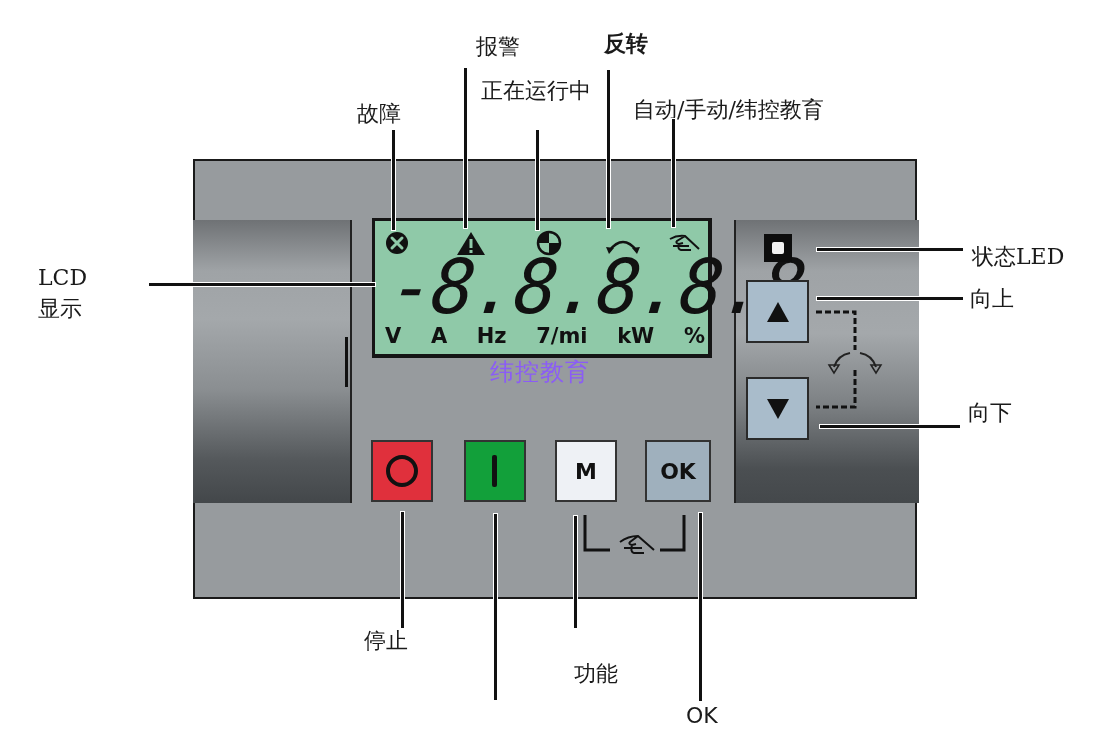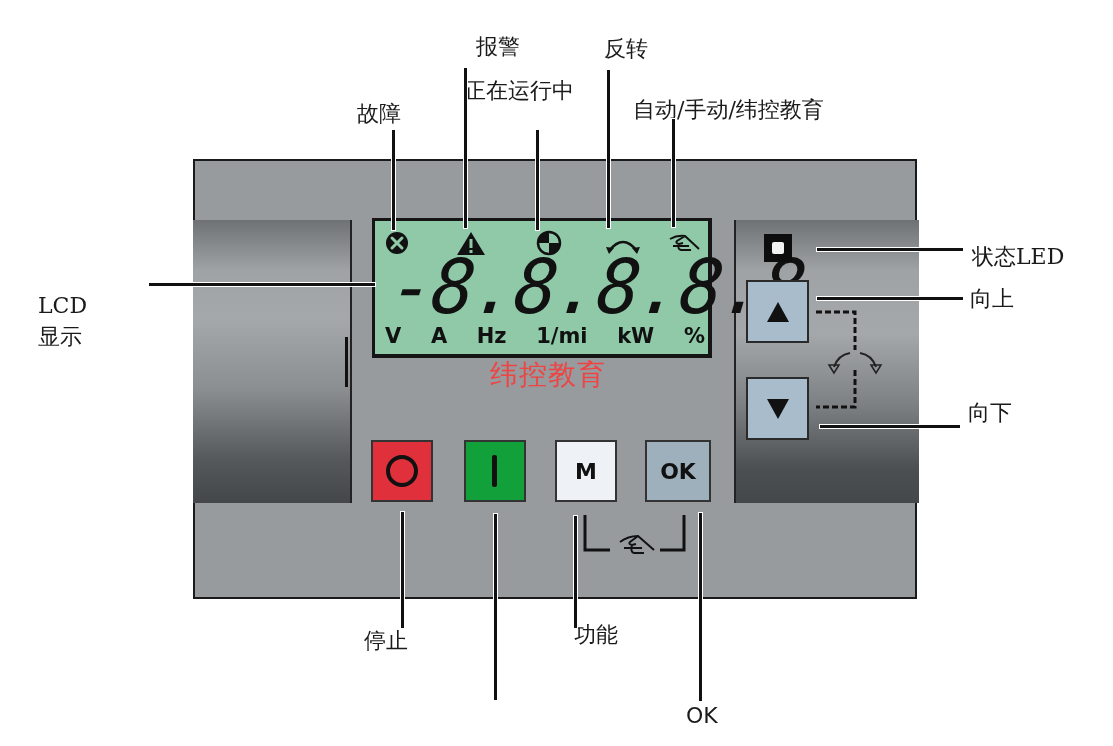--- a/index.html
+++ b/index.html
@@ -14,52 +14,52 @@
     background:linear-gradient(to bottom,#6f7275 0%,#9fa3a6 18%,#a4a8ab 35%,#8a8e91 60%,#54585b 85%,#43474a 100%);
     border-right:2px solid #222;}
   .left-notch{position:absolute;left:345px;top:337px;width:3px;height:50px;background:#111;}
   .right-recess{position:absolute;left:734px;top:220px;width:183px;height:283px;
     background:linear-gradient(to bottom,#6f7275 0%,#9fa3a6 18%,#a4a8ab 40%,#7d8184 65%,#4b4f52 88%,#44484b 100%);
     border-left:2px solid #222;}
   .lcd{position:absolute;left:372px;top:218px;width:340px;height:140px;background:#8fc9a8;border:3px solid #151515;border-right-width:4px;border-bottom-width:4px;box-sizing:border-box;}
   .lcd-icon{position:absolute;top:8px;width:28px;height:28px;}
   .digits{position:absolute;left:16px;top:30px;font-family:"DejaVu Sans Mono","Liberation Mono",monospace;font-style:italic;font-size:72px;letter-spacing:-2px;color:#111;font-weight:normal;line-height:1;transform:skewX(-6deg) scaleY(1.05);}
   .units{position:absolute;left:10px;bottom:6px;width:320px;display:flex;justify-content:space-between;font-family:"DejaVu Sans","Liberation Sans",sans-serif;font-weight:bold;font-size:21px;color:#111;}
-  .watermark{position:absolute;left:490px;top:356px;font-family:"DejaVu Sans","Liberation Sans",sans-serif;font-size:28px;color:#ef4444;letter-spacing:1px;}
+  .watermark{position:absolute;left:490px;top:356px;font-family:"DejaVu Sans","Liberation Sans",sans-serif;font-size:24px;color:#8b5cf6;letter-spacing:1px;}
   .key{position:absolute;width:62px;height:62px;border:2px solid #333;box-sizing:border-box;display:flex;align-items:center;justify-content:center;cursor:pointer;}
   .key.stop{left:371px;top:440px;background:#e0303c;}
   .key.run{left:464px;top:440px;background:#12a03a;}
   .key.m{left:555px;top:440px;background:#eef1f5;}
   .key.ok{left:645px;top:440px;background:#9fb0bd;width:66px;}
   .key-text{font-family:"DejaVu Sans","Liberation Sans",sans-serif;font-weight:bold;font-size:22px;color:#111;}
   .arrow-key{position:absolute;left:746px;width:63px;height:63px;background:#a9bccb;border:2px solid #2a2a2a;box-sizing:border-box;display:flex;align-items:center;justify-content:center;cursor:pointer;}
   .led{position:absolute;left:764px;top:234px;width:28px;height:28px;background:#0d0d0d;display:flex;align-items:center;justify-content:center;}
   .led-inner{width:12px;height:12px;background:#f2f2f2;border-radius:2px;}
 </style>
 </head>
 <body>
 
 <div class="label" style="left:357px;top:103px;">故障</div>
 <div class="label" style="left:433px;top:36px;margin-left:43px;">报警</div>
-<div class="label" style="left:464px;top:80px;">正在运行中</div>
-<div class="label" style="left:604px;top:38px;">反转</div>
+<div class="label" style="left:481px;top:80px;">正在运行中</div>
+<div class="label" style="left:604px;top:32px;font-weight:bold;">反转</div>
 <div class="label" style="left:633px;top:99px;">自动/手动/纬控教育</div>
 
-<div class="label" style="left:38px;top:263px;line-height:1.4;margin-top:28px;">
+<div class="label" style="left:38px;top:263px;line-height:1.4;">
   <span>LCD</span><br>
   <span>显示</span>
 </div>
 
 <div class="label" style="left:972px;top:246px;">状态LED</div>
 <div class="label" style="left:970px;top:288px;">向上</div>
 <div class="label" style="left:968px;top:402px;">向下</div>
 
 <div class="label" style="left:364px;top:630px;">停止</div>
 <div class="label" style="left:473px;top:746px;">运行</div>
-<div class="label" style="left:574px;top:624px;">功能</div>
+<div class="label" style="left:574px;top:663px;">功能</div>
 <div class="label sans" style="left:686px;top:705px;">OK</div>
 
 <div class="panel"></div>
 <div class="left-recess"></div>
 <div class="left-notch"></div>
 <div class="right-recess"></div>
 
 <div class="lcd">
   <svg class="lcd-icon" style="left:8px;" viewBox="0 0 28 28">
     <circle cx="14" cy="14" r="11" fill="#111"></circle>
@@ -81,21 +81,21 @@
     <path d="M37 18 L34 25 L29 19 Z" fill="#111"></path>
   </svg>
   <svg class="lcd-icon" style="left:292px;width:36px;" viewBox="0 0 36 28">
     <path d="M3 10 Q10 6 18 7 L32 20 M18 7 L10 12 Q8 14 12 15 L16 14 M6 17 L22 17 M12 15 Q10 20 14 21 L24 21" fill="none" stroke="#111" stroke-width="2"></path>
   </svg>
   <div class="digits">-8.8.8.8.8</div>
   <div class="units">
     <span>V</span>
     <span>A</span>
     <span>Hz</span>
-    <span>1/mi</span>
+    <span>7/mi</span>
     <span>kW</span>
     <span>%</span>
   </div>
 </div>
 
 <div class="watermark">纬控教育</div>
 
 <div class="led">
     <div class="led-inner"></div>
   </div>

